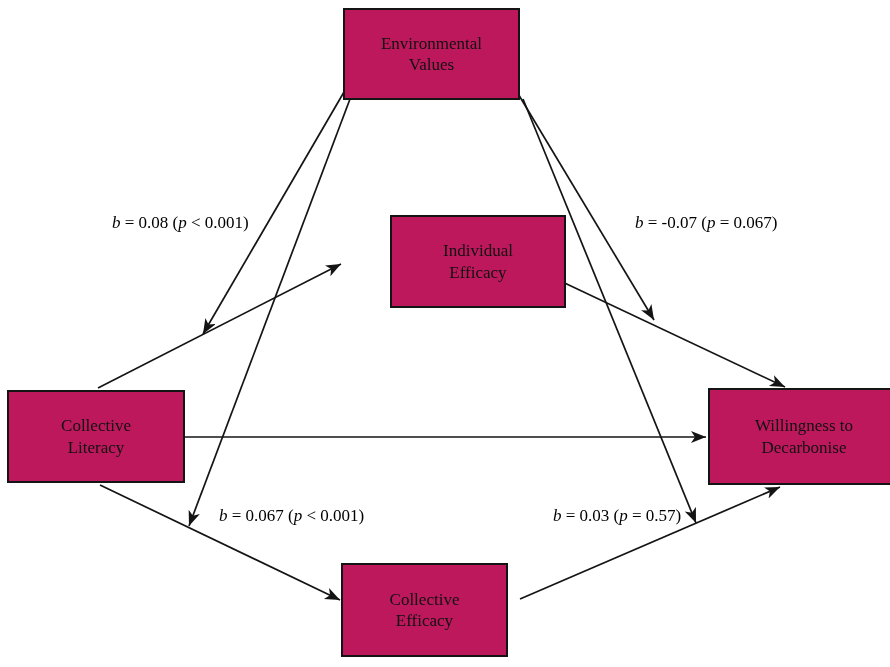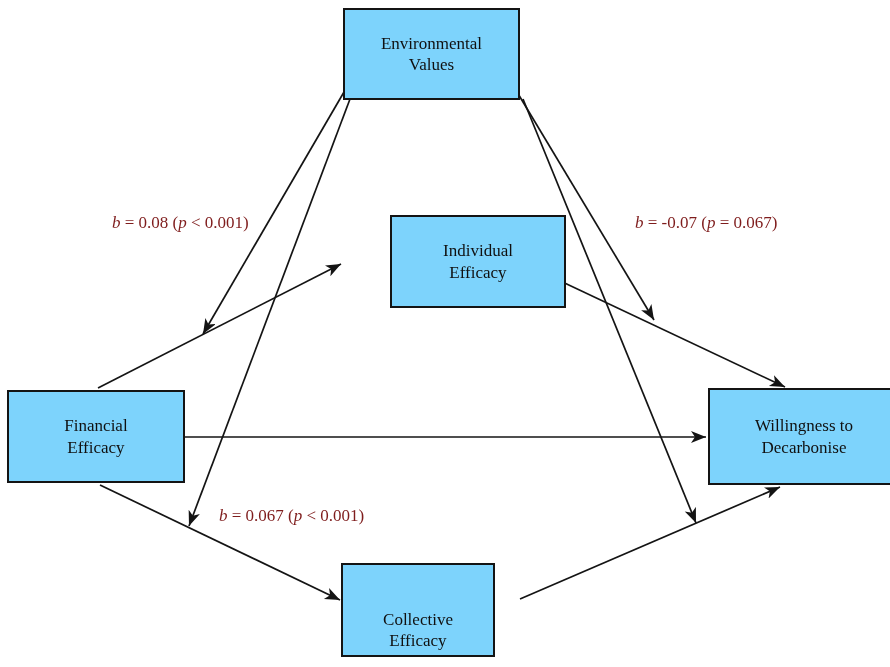--- a/index.html
+++ b/index.html
@@ -20,43 +20,43 @@
     position: absolute;
     left: 0;
     top: 0;
     width: 890px;
     height: 667px;
   }
   .node {
     position: absolute;
     box-sizing: border-box;
     border: 2px solid #141414;
-    background: #7dd3fc;
+    background: #be185d;
     display: flex;
     align-items: center;
     justify-content: center;
     text-align: center;
     font-size: 17px;
     line-height: 1.25;
     padding: 4px 29px;
   }
   .plabel {
     position: absolute;
     font-size: 17px;
     white-space: pre;
-    color: #7f1d1d;
+    color: #000000;
   }
   .plabel .it {
     font-style: italic;
   }
   .node-ev  { left: 343px; top: 8px;   width: 177px; height: 92px; }
   .node-ie  { left: 342px; top: 215px; width: 176px; height: 93px; margin-left: 48px; }
   .node-fl  { left: 7px;   top: 390px; width: 178px; height: 93px; }
   .node-wtd { left: 708px; top: 388px; width: 192px; height: 97px; }
-  .node-ce  { left: 341px; top: 563px; width: 154px; height: 94px; align-items: flex-end; }
+  .node-ce  { left: 341px; top: 563px; width: 167px; height: 94px; }
   .lbl-0 { left: 95px;  top: 193px; }
   .lbl-1 { left: 618px; top: 193px; }
   .lbl-2 { left: 202px; top: 486px; font-family: Liberation Serif, serif; }
   .lbl-3 { left: 536px; top: 486px; }
 </style>
 </head>
 <body>
 
 <div class="canvas">
 
@@ -79,32 +79,35 @@
     <line x1="523" y1="99" x2="696" y2="523" stroke="#141414" stroke-width="1.7" marker-end="url(#ah)"></line>
   </svg>
 
   <div class="node node-ev">
     <span>Environmental Values</span>
   </div>
   <div class="node node-ie">
     <span>Individual Efficacy</span>
   </div>
   <div class="node node-fl">
-    <span>Financial Efficacy</span>
+    <span>Collective Literacy</span>
   </div>
   <div class="node node-wtd">
     <span>Willingness to Decarbonise</span>
   </div>
   <div class="node node-ce">
     <span>Collective Efficacy</span>
   </div>
 
   <div class="plabel lbl-0">
     <span class="it">b</span><span> = 0.08 (</span><span class="it">p</span><span> &lt; 0.001)</span>
   </div>
   <div class="plabel lbl-1">
     <span class="it">b</span><span> = -0.07 (</span><span class="it">p</span><span> = 0.067)</span>
   </div>
   <div class="plabel lbl-2">
     <span class="it">b</span><span> = 0.067 (</span><span class="it">p</span><span> &lt; 0.001)</span>
   </div>
+  <div class="plabel lbl-3">
+    <span class="it">b</span><span> = 0.03 (</span><span class="it">p</span><span> = 0.57)</span>
+  </div>
 
 </div>
 
 </body></html>

